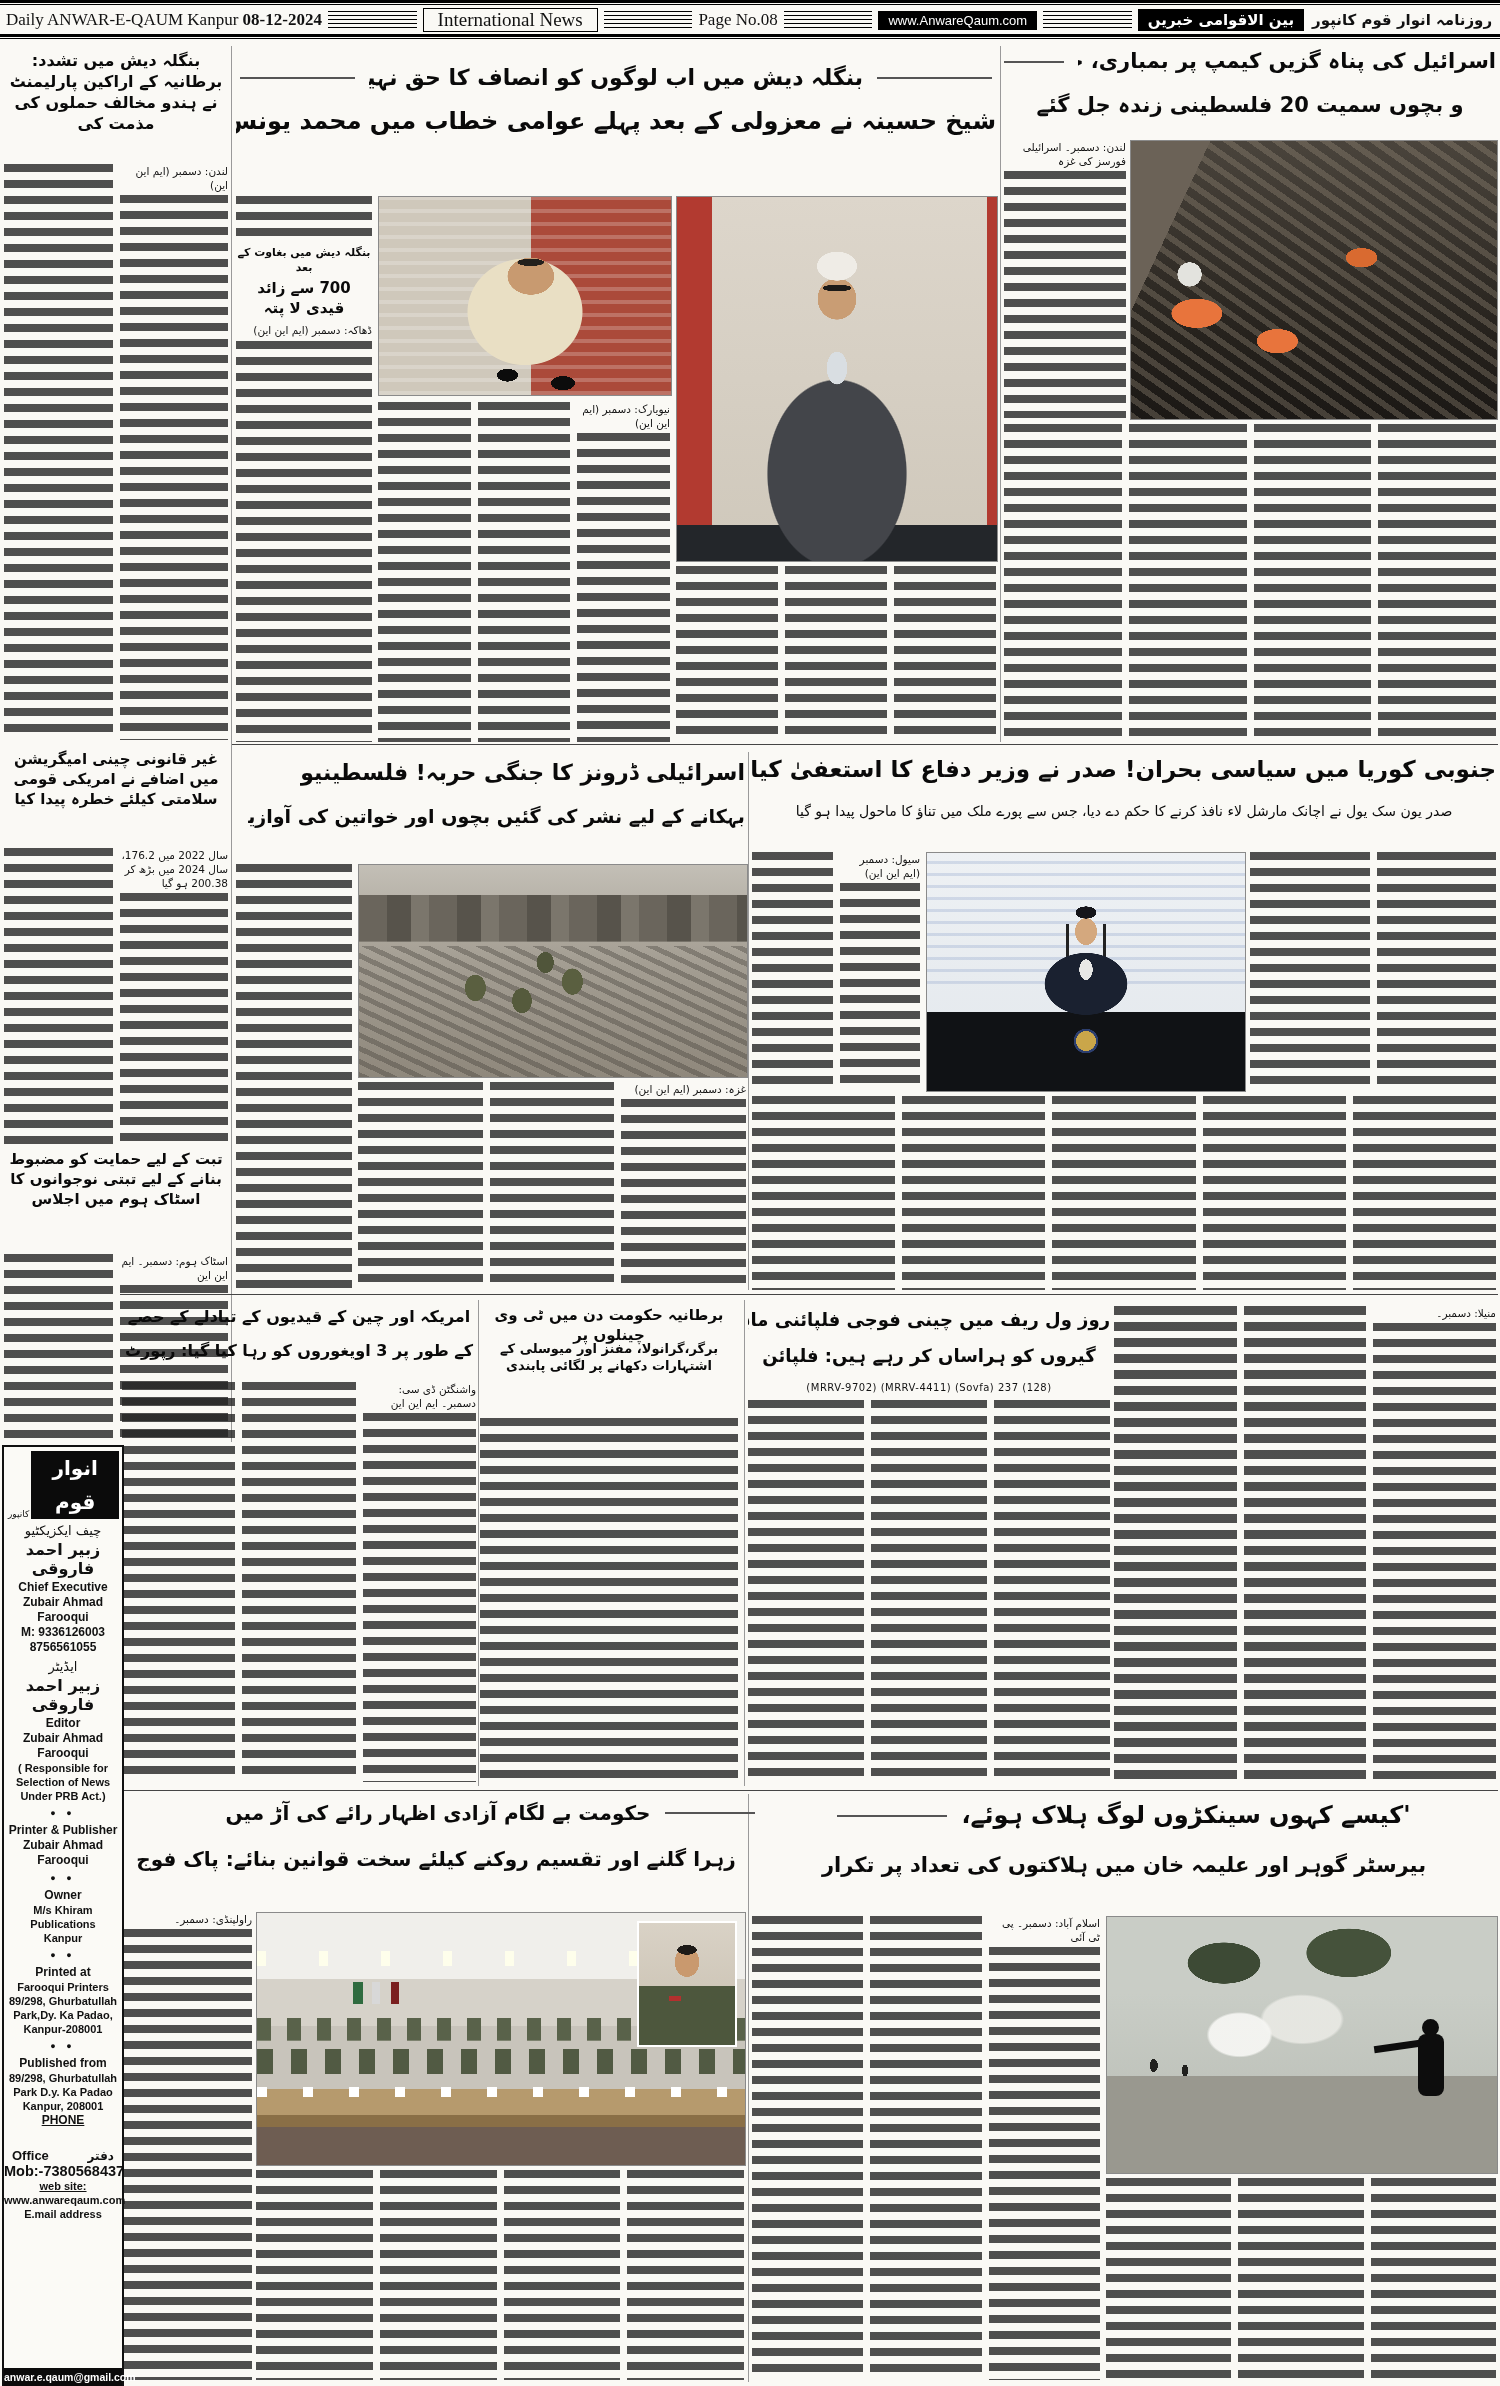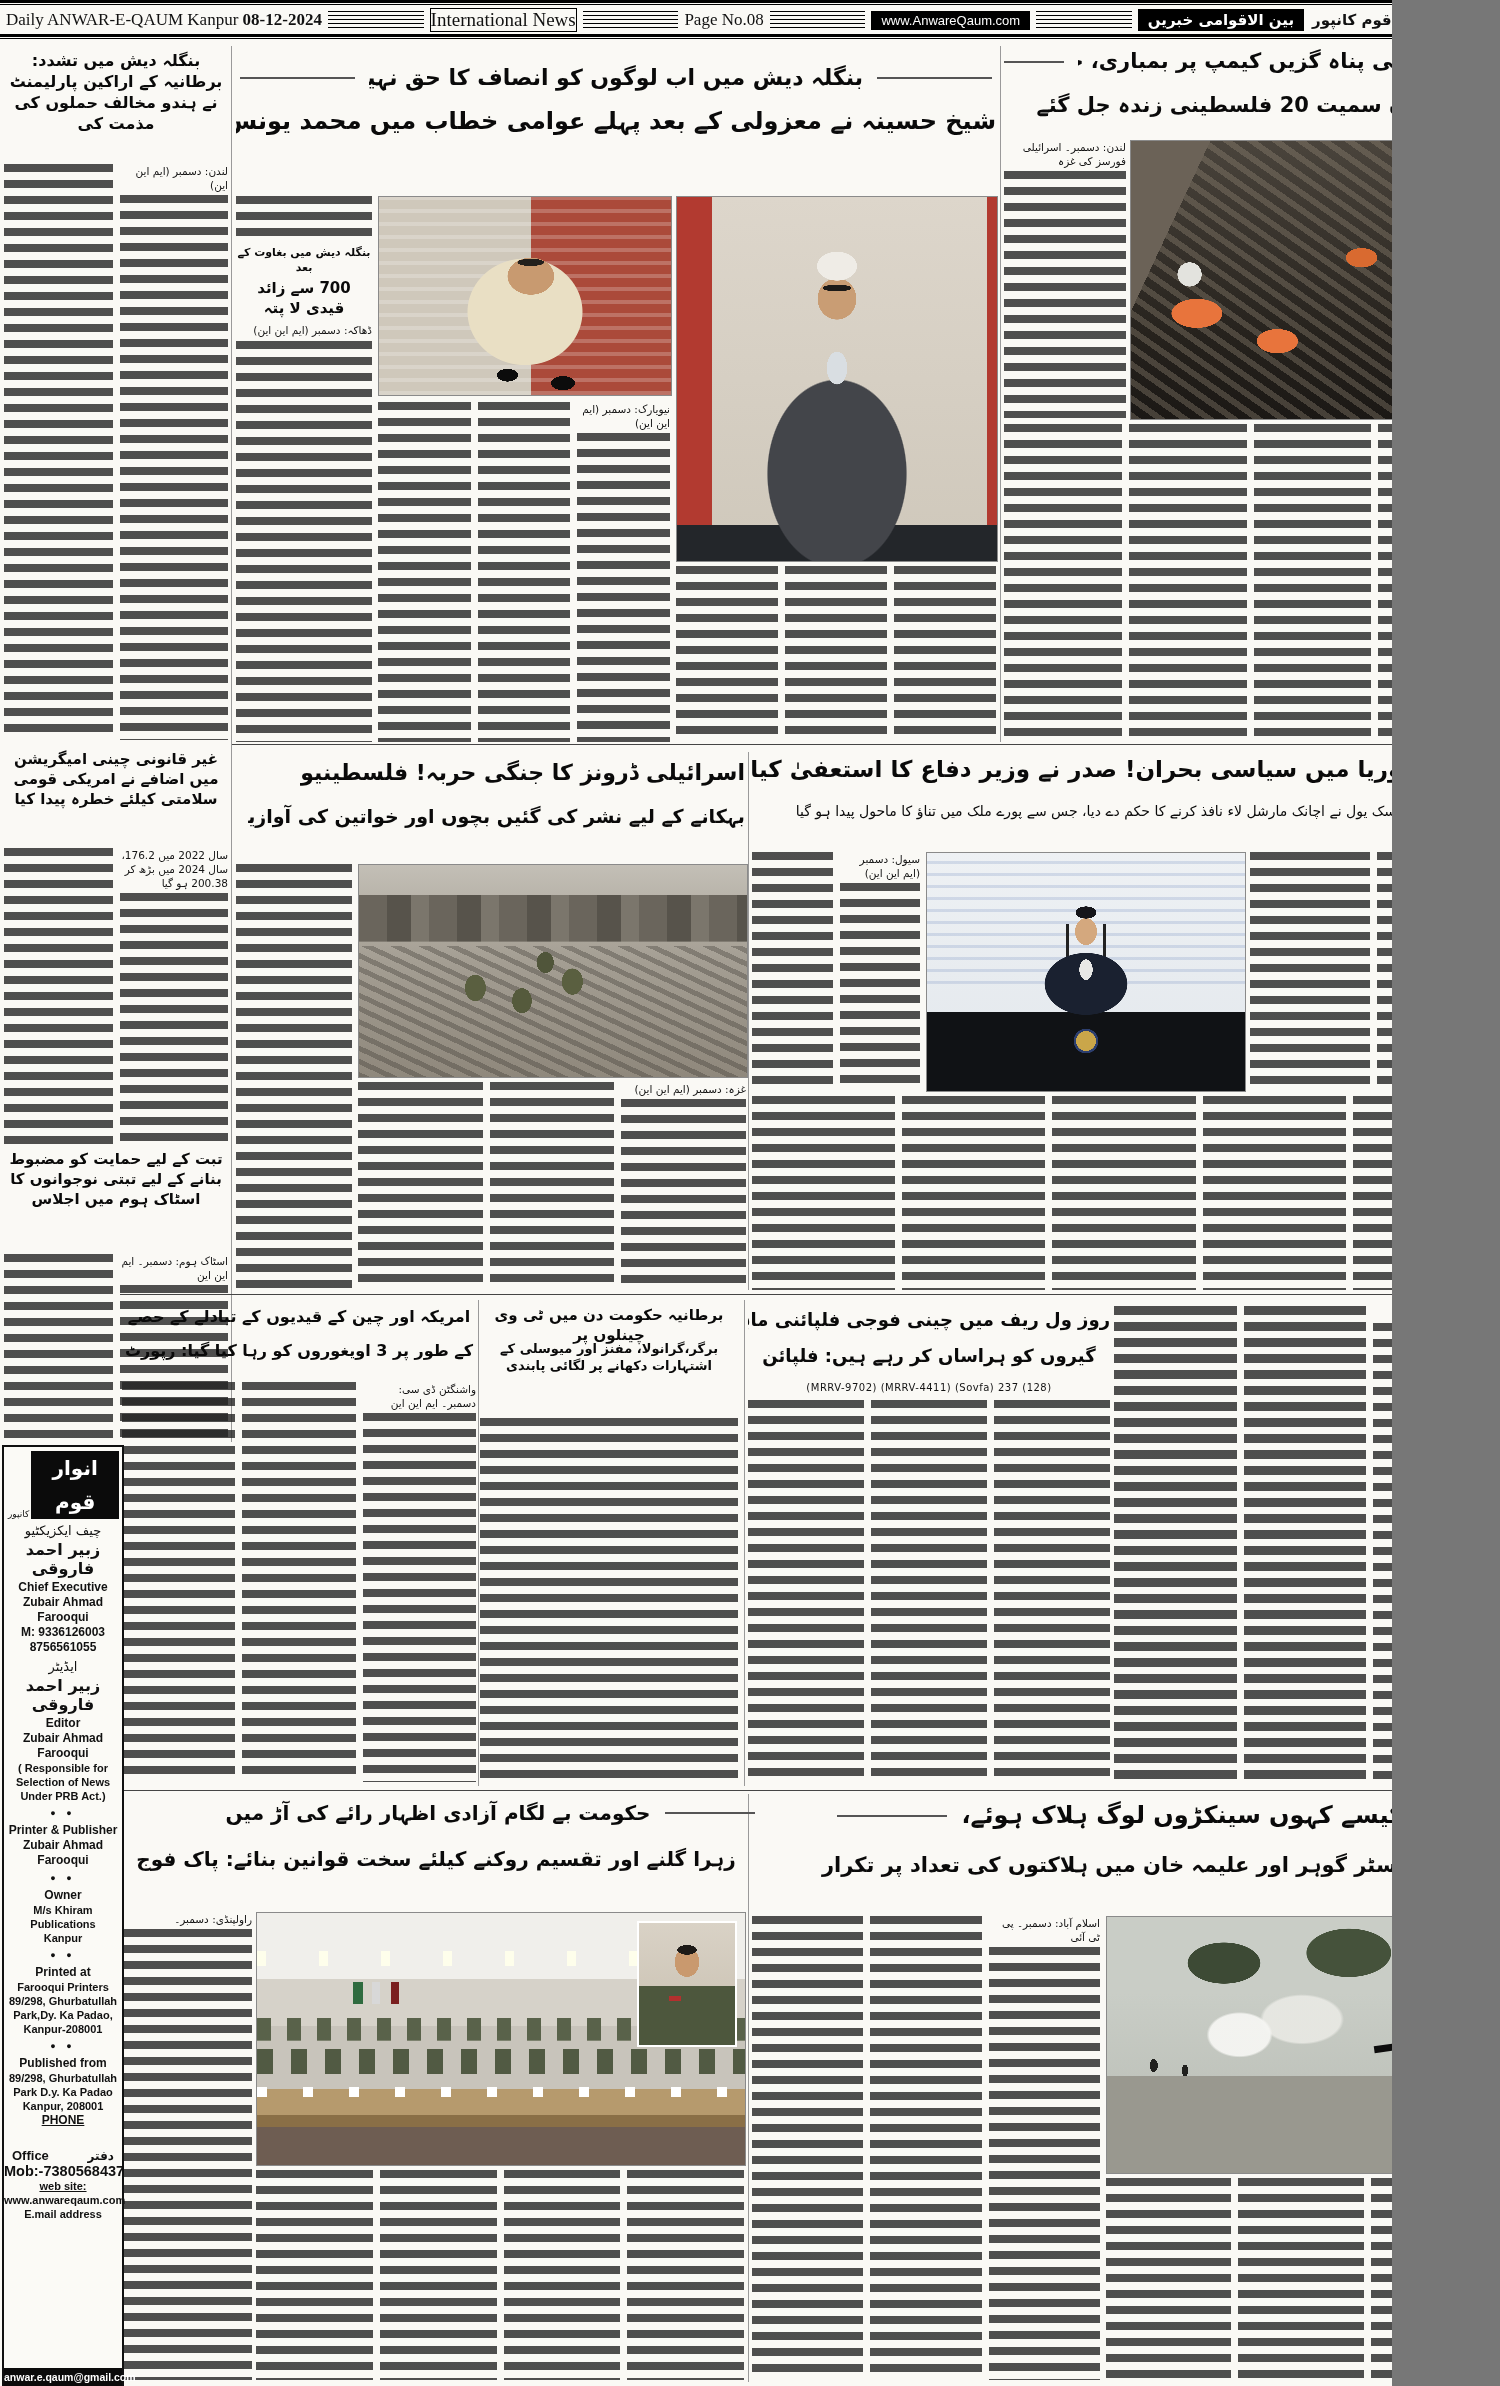--- a/index.html
+++ b/index.html
@@ -1,25 +1,25 @@
 <!DOCTYPE html>
 <html><head>
 <meta charset="utf-8">
 <style>
   html,body{margin:0;padding:0;background:#777;}
-  .page{position:relative;width:1392px;height:2386px;background:#faf9f5;overflow:hidden;
+  .page{position:relative;width:1500px;height:2386px;background:#faf9f5;overflow:hidden;
         font-family:"DejaVu Sans",sans-serif;color:#111;}
   .abs{position:absolute;}
   
   .toprule{position:absolute;left:0;width:1500px;background:#000;}
   .mast{position:absolute;left:0;top:7px;width:1500px;height:26px;display:flex;align-items:center;
         font-family:"Liberation Serif",serif;font-size:17px;}
   .hatch{flex:1;height:18px;margin:0 6px;
          background:repeating-linear-gradient(to bottom,#000 0 1px,transparent 1px 4px);}
-  .m-box{border:1.5px solid #000;padding:0 0;font-size:19px;white-space:nowrap;}
+  .m-box{border:1.5px solid #000;padding:0 14px;font-size:19px;white-space:nowrap;}
   .m-black{background:#000;color:#fff;padding:2px 10px;font-size:13px;white-space:nowrap;
            font-family:"Liberation Sans",sans-serif;}
   .m-black.ur{font-family:"DejaVu Sans",sans-serif;font-weight:700;font-size:15px;direction:rtl;}
   .m-paper{direction:rtl;font-family:"DejaVu Sans",sans-serif;font-weight:700;font-size:15px;
            white-space:nowrap;padding:0 8px;}
   .m-left{white-space:nowrap;padding-left:6px;}
   .m-left b{font-size:17px;}
   
   .hl{font-weight:700;direction:rtl;text-align:center;color:#0a0a0a;line-height:1.32;
       white-space:nowrap;overflow:hidden;}

